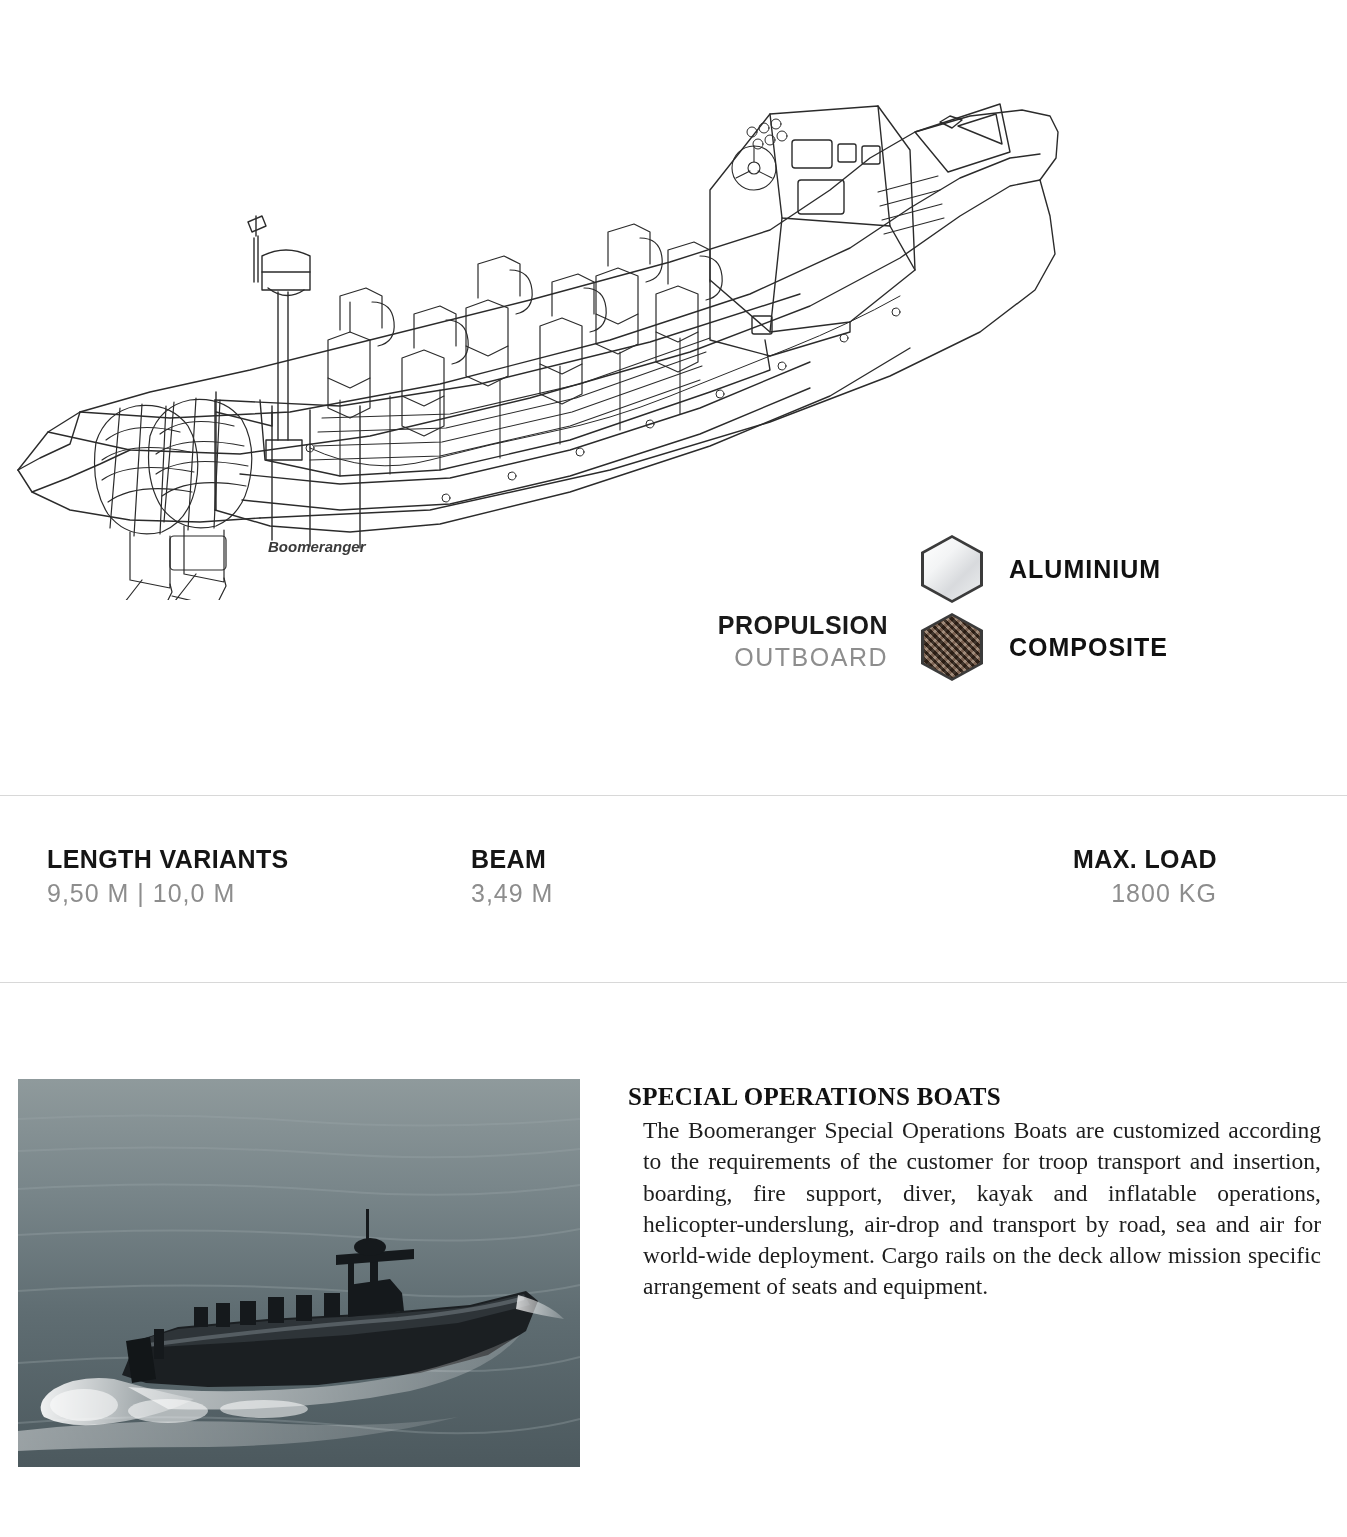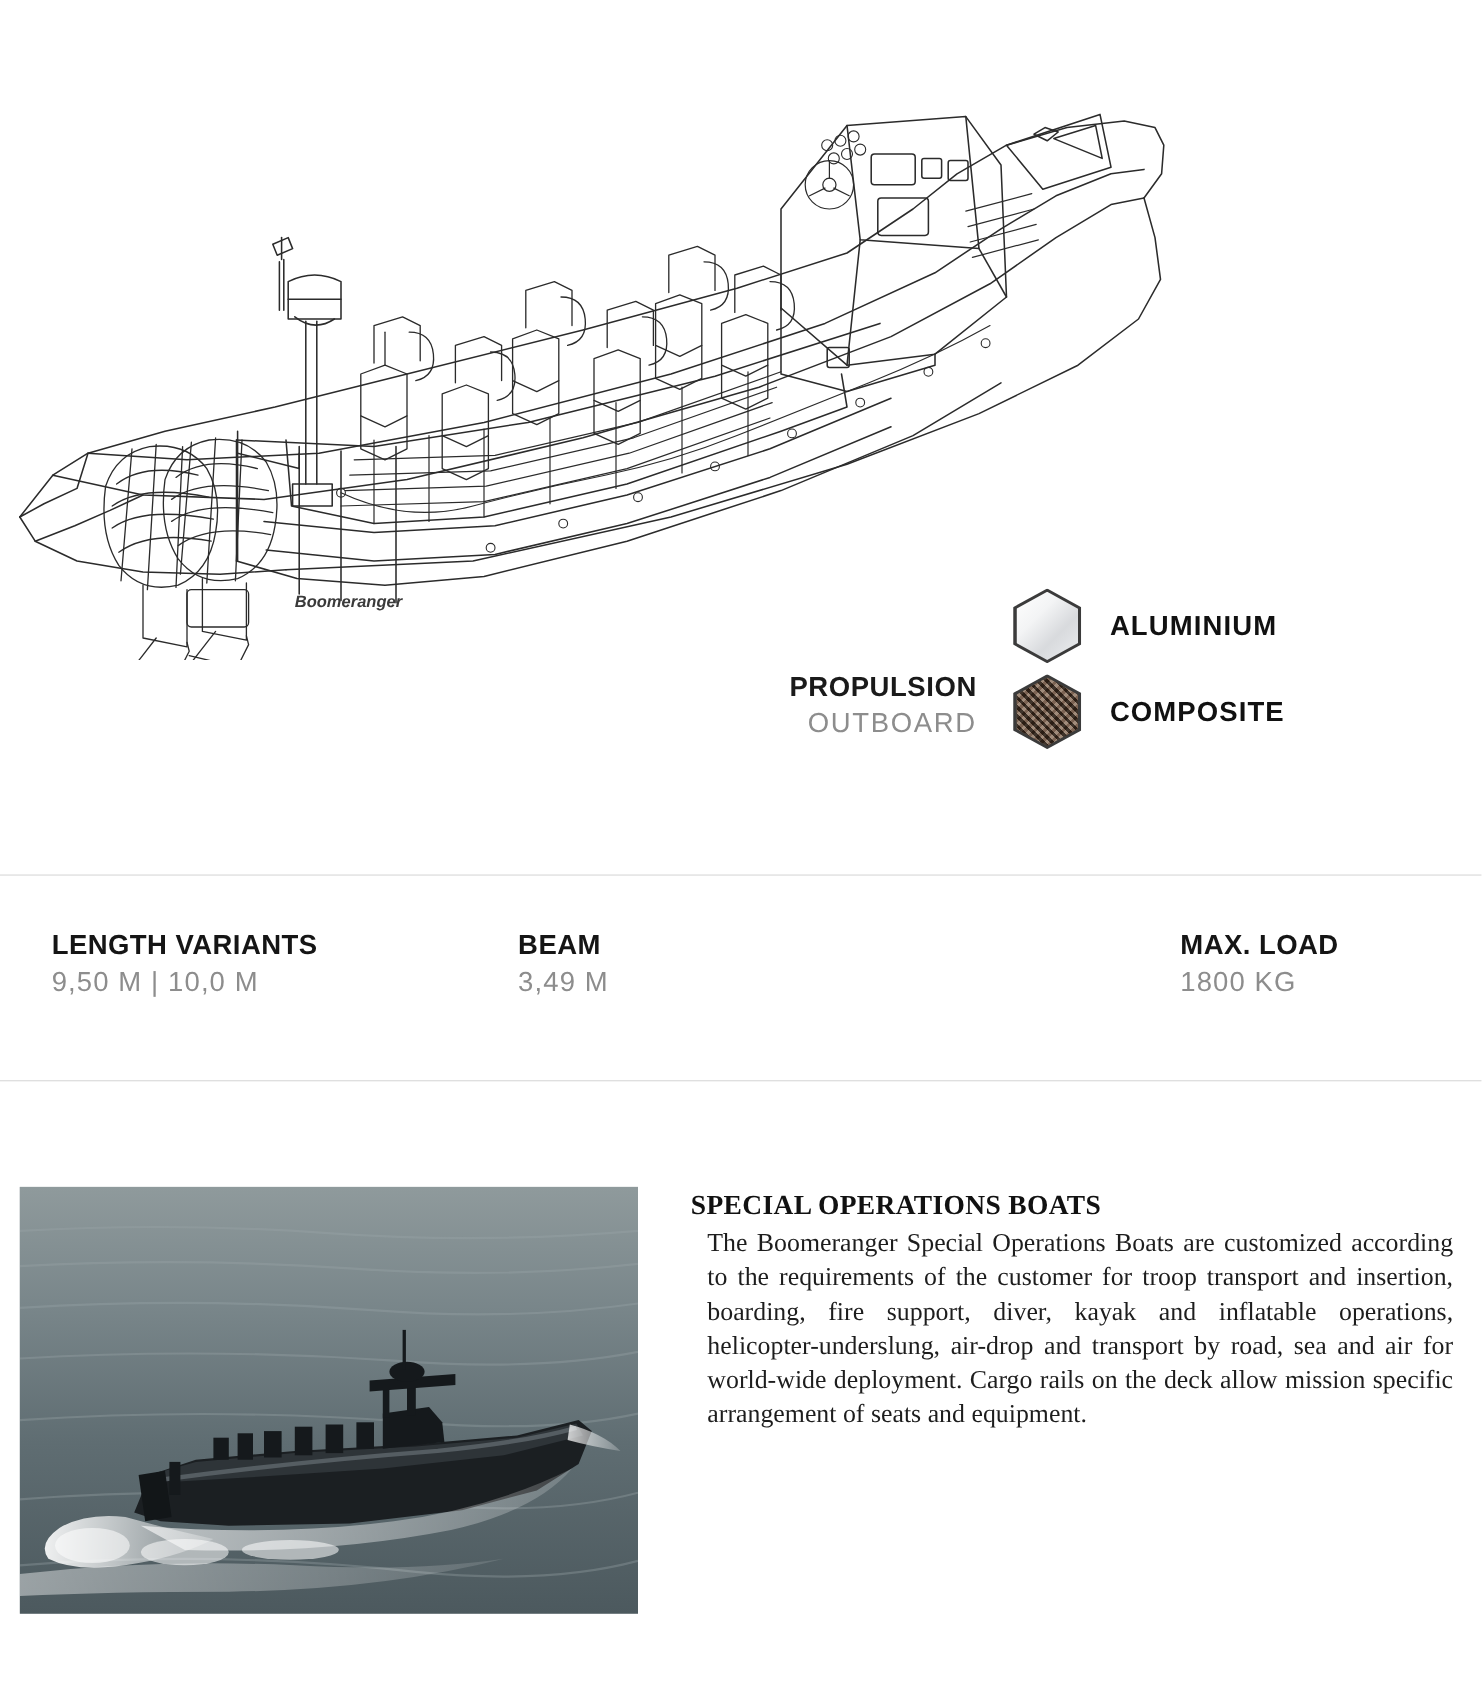--- a/index.html
+++ b/index.html
@@ -144,21 +144,21 @@
     font-weight: 300;
     letter-spacing: 1px;
     color: #8d8d8d;
     white-space: nowrap;
     line-height: 1.3;
     margin-top: 3px;
   }
   .spec-0 { left: 34px; }
   .spec-1 { left: 458px; }
   .spec-2 { left: 722px; }
-  .spec-3 { left: 1060px; }
+  .spec-3 { left: 1060px; text-align: right; }
 
   
   .photo {
     position: absolute;
     left: 18px;
     top: 1079px;
     width: 562px;
     height: 388px;
     overflow: hidden;
     background: #5d6a6e;

